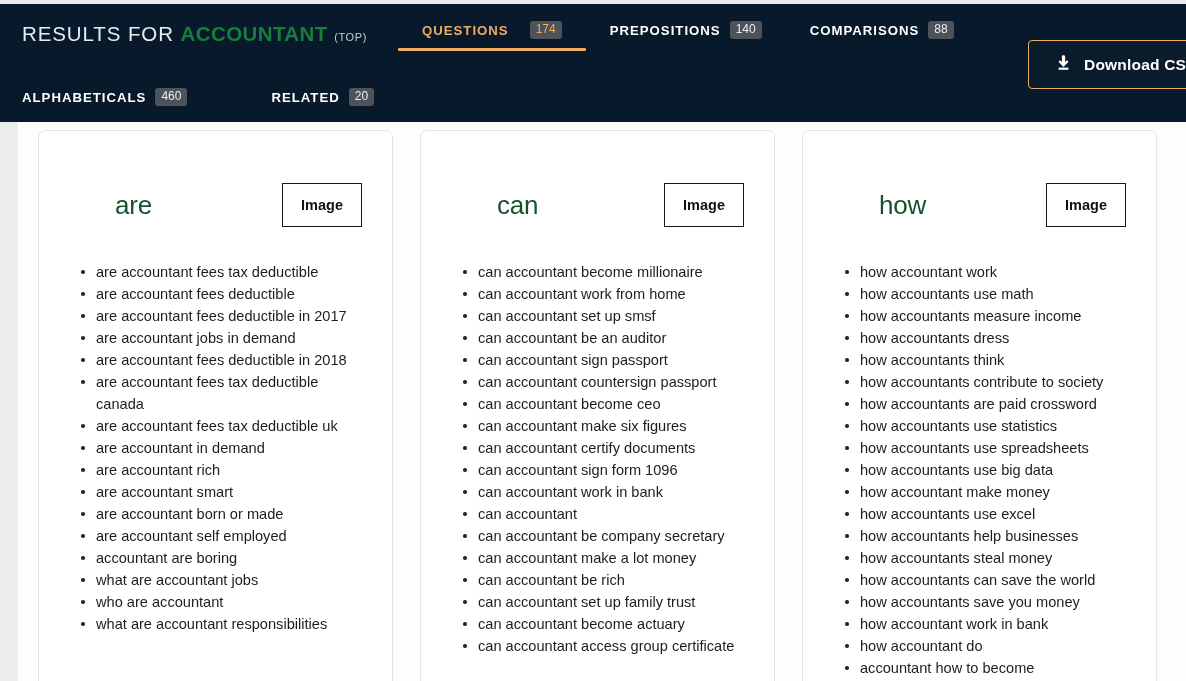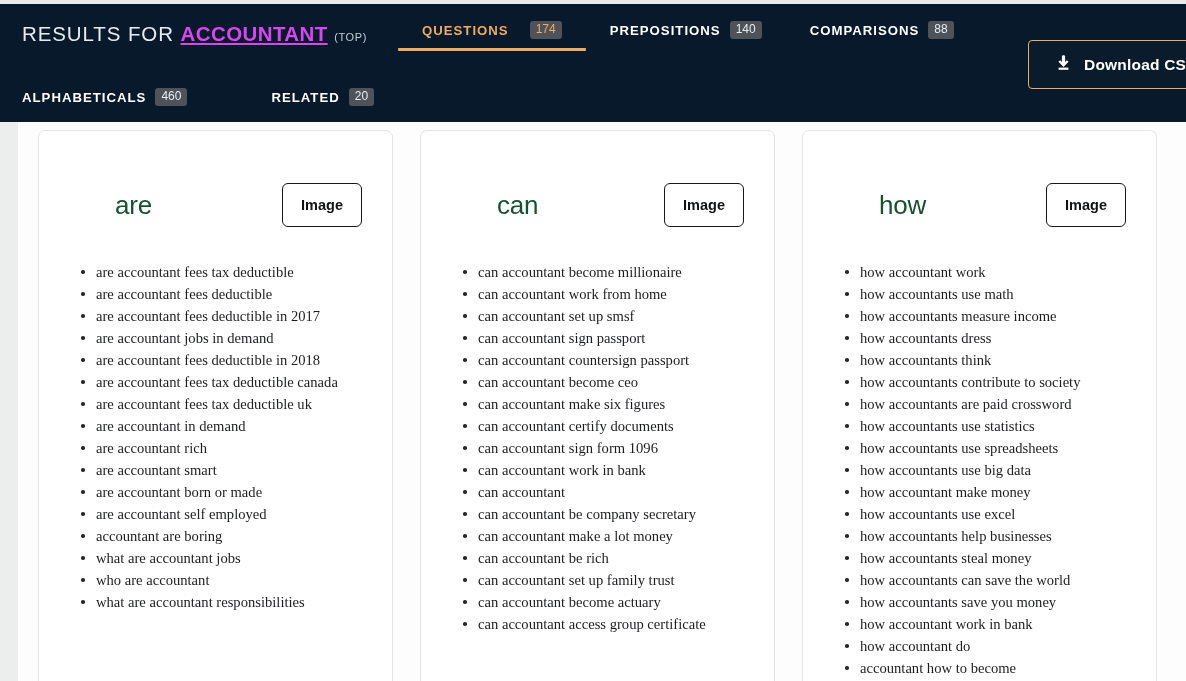--- a/index.html
+++ b/index.html
@@ -52,23 +52,22 @@
     left: 22px;
     top: 18px;
     font-size: 20.5px;
     letter-spacing: 0.9px;
     color: #e7ebee;
     font-weight: 400;
     white-space: nowrap;
   }
   .results-title .kw {
     font-weight: 700;
-    color: #d946ef;
+    color: #15803d;
     letter-spacing: 0.4px;
-    text-decoration: underline;
   }
   .results-title .suffix {
     font-size: 11px;
     color: #c5ccd3;
     letter-spacing: 0.6px;
   }
 
   
   .tabs-row1 {
     position: absolute;
@@ -195,21 +194,21 @@
   }
   .card-word {
     font-size: 26px;
     font-weight: 400;
     color: #14532d;
     letter-spacing: -0.2px;
     margin-left: 46px;
   }
   .image-btn {
     border: 1px solid #17181a;
-    border-radius: 6px;
+    border-radius: 0;
     background: #ffffff;
     font-size: 14.5px;
     font-weight: 700;
     color: #111214;
     padding: 14px 18px;
     cursor: pointer;
     line-height: 1;
     white-space: nowrap;
   }
 
@@ -219,21 +218,20 @@
     padding: 0 6px 0 26px;
   }
   .suggest-list li {
     position: relative;
     font-size: 14.6px;
     line-height: 22px;
     color: #1c1d1f;
     margin-bottom: 0px;
     padding-left: 15px;
     word-wrap: break-word;
-    font-family: Liberation Serif, serif;
   }
   .suggest-list li::before {
     content: "";
     position: absolute;
     left: 0;
     top: 9px;
     width: 3.5px;
     height: 3.5px;
     border-radius: 50%;
     background: #27282a;
@@ -326,20 +324,21 @@
 
         <div class="card">
           <div class="card-head">
             <span class="card-word">can</span>
             <button class="image-btn">Image</button>
           </div>
           <ul class="suggest-list">
               <li>can accountant become millionaire</li>
               <li>can accountant work from home</li>
               <li>can accountant set up smsf</li>
+              <li>can accountant be an auditor</li>
               <li>can accountant sign passport</li>
               <li>can accountant countersign passport</li>
               <li>can accountant become ceo</li>
               <li>can accountant make six figures</li>
               <li>can accountant certify documents</li>
               <li>can accountant sign form 1096</li>
               <li>can accountant work in bank</li>
               <li>can accountant</li>
               <li>can accountant be company secretary</li>
               <li>can accountant make a lot money</li>

